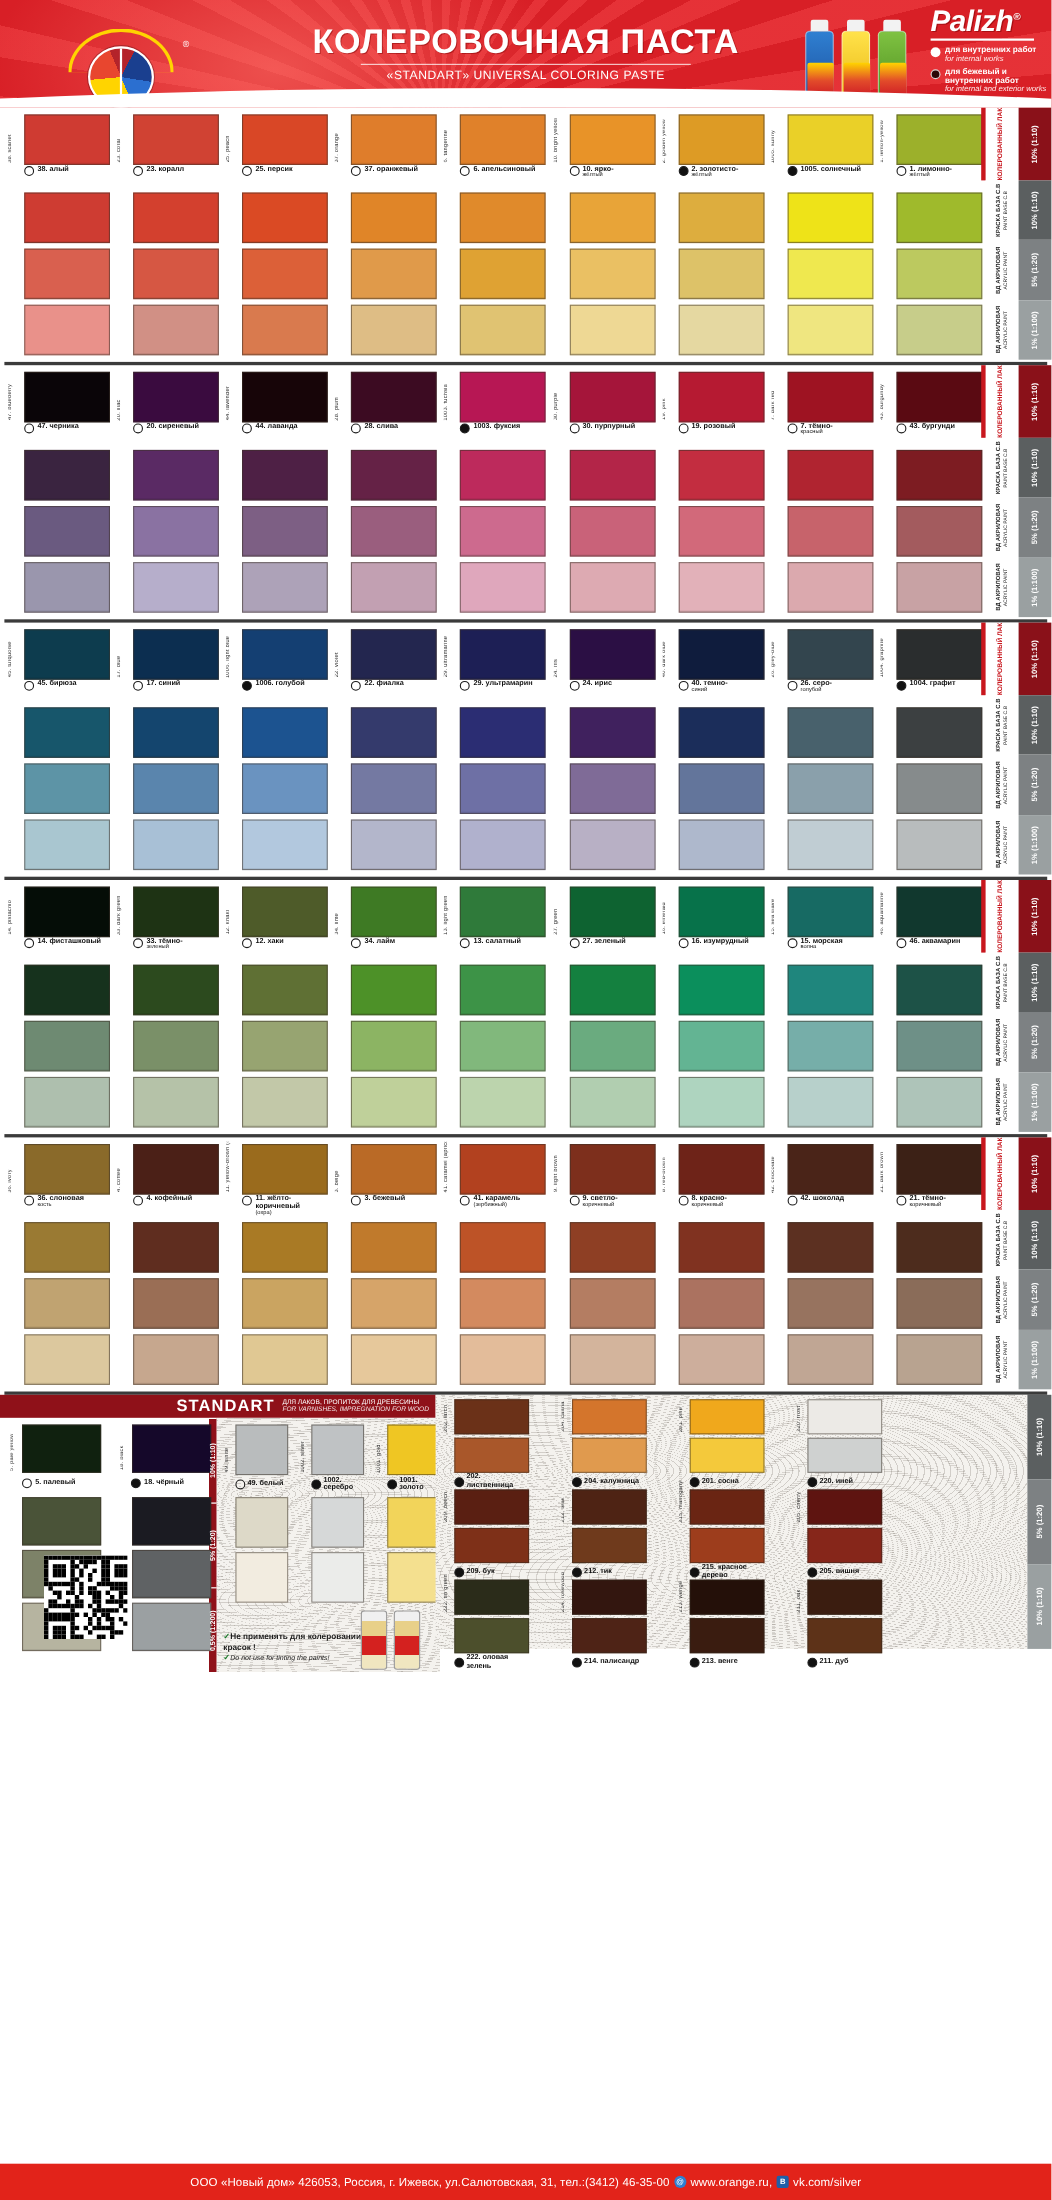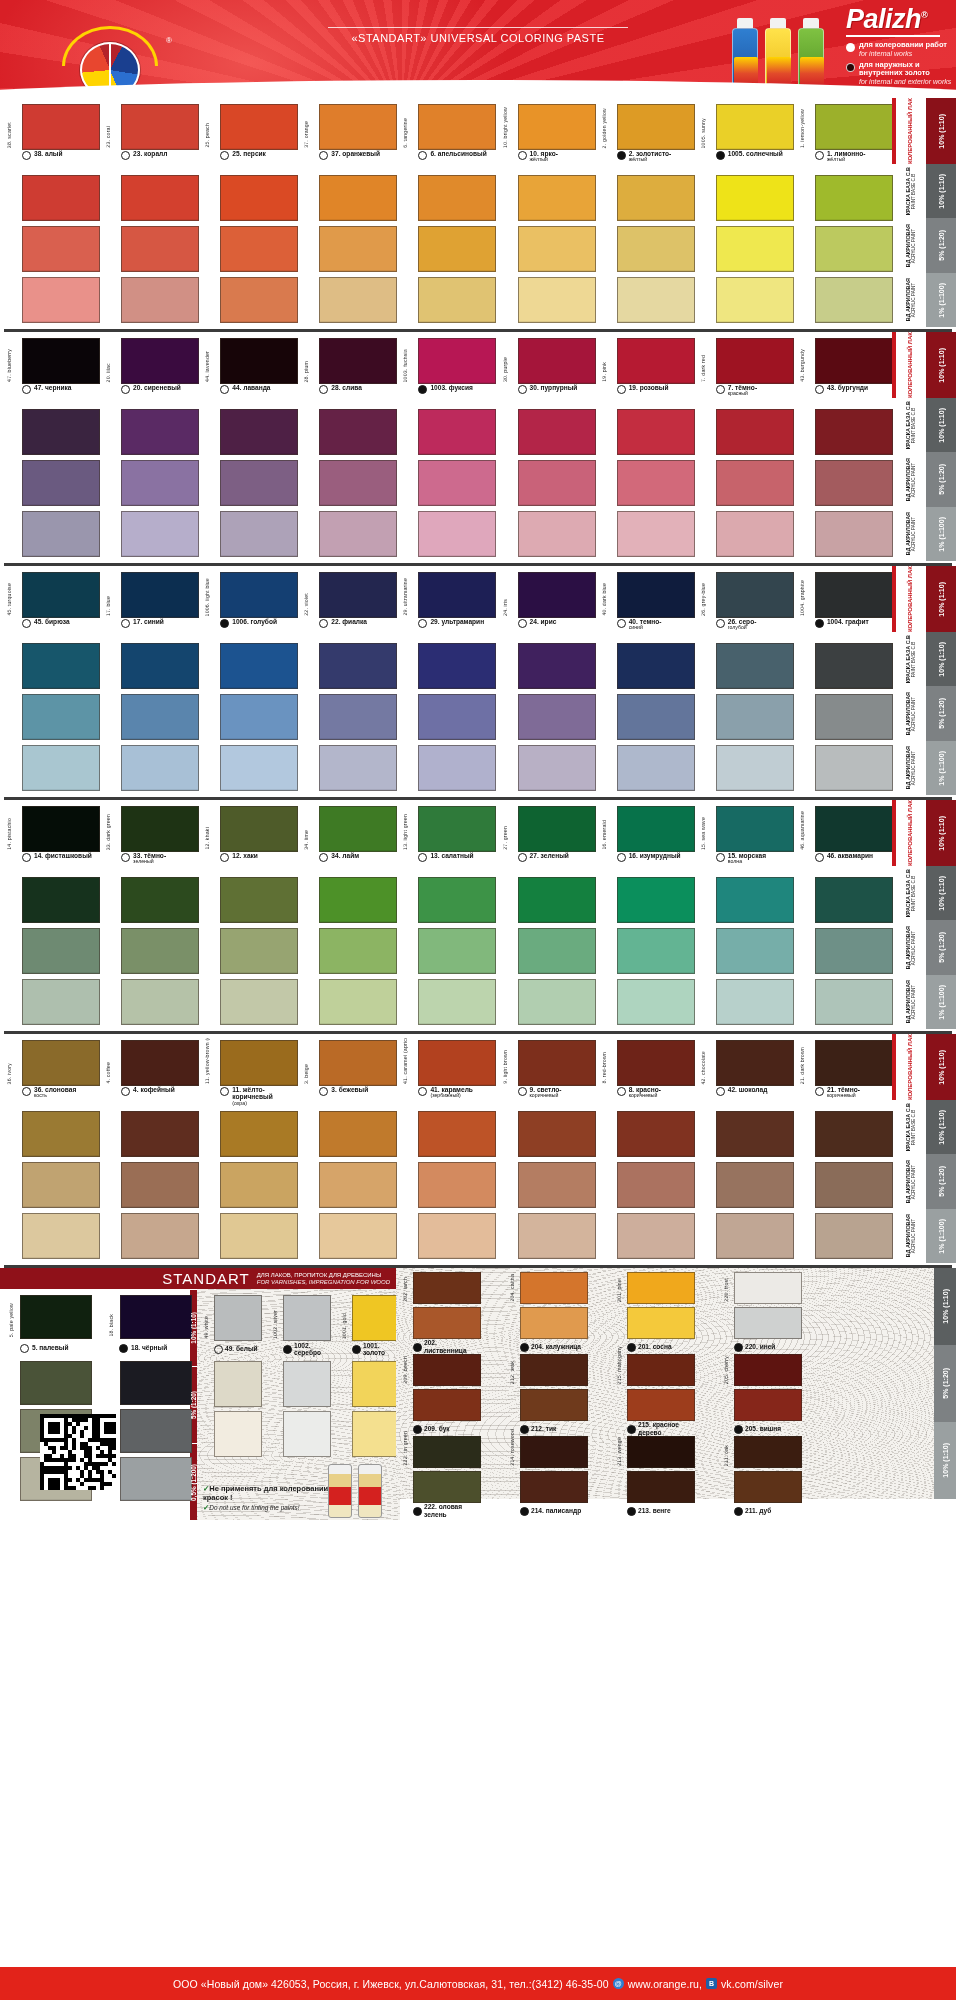--- a/index.html
+++ b/index.html
@@ -190,21 +190,21 @@
     background:#c8171e;
   }
   .sect-divider { height: 3px; background: #3b3b3b; margin: 2px 4px 0 4px; }
 
   
   .bottom { position: relative; width: 956px; display:flex; }
   .panel-head {
     height: 21px; background: #8f1119; color: #fff;
     display:flex; align-items:center; justify-content:center; gap:7px;
   }
-  .panel-head .big { font-size: 15px; font-weight: normal; letter-spacing: 1px; }
+  .panel-head .big { font-size: 15px; font-weight: bold; letter-spacing: 1px; }
   .panel-head .sm { font-size: 6px; line-height: 1.15; }
   .panel-head .sm .en { font-style: italic; opacity:.9; }
 
   .wood-bg {
     background-color: #f4f2ee;
     background-image:
       repeating-radial-gradient(ellipse 120px 26px at 18% 30%,
         transparent 0 5px, rgba(70,60,50,.20) 5px 6px),
       repeating-radial-gradient(ellipse 160px 34px at 72% 72%,
         transparent 0 7px, rgba(70,60,50,.17) 7px 8px);
@@ -250,20 +250,21 @@
   <div class="rays"></div>
   <div class="glow"></div>
 
   <div class="hdr-logo">
     <div class="ribbon"></div>
     <div class="disc"></div>
     <div class="reg">®</div>
   </div>
 
   <div class="hdr-title">
+    <div class="t1">КОЛЕРОВОЧНАЯ ПАСТА</div>
     <div class="rule"></div>
     <div class="t3">«STANDART» UNIVERSAL COLORING PASTE</div>
   </div>
 
   <div class="hdr-bottles">
     <div class="bottle b1">
       <div class="cap"></div>
       <div class="body">
           <div class="label"></div>
         </div>
@@ -281,28 +282,28 @@
         </div>
     </div>
   </div>
 
   <div class="hdr-brand">
     <div class="wordmark"><span>Palizh</span><span class="reg">®</span></div>
     <div class="uline"></div>
     <div class="use-row">
       <div class="use-dot white"></div>
       <div class="use-txt">
-        <div class="ru">для колеровании работ</div>
+        <div class="ru">для внутренних работ</div>
         <div class="en">for internal works</div>
       </div>
     </div>
     <div class="use-row">
       <div class="use-dot dark"></div>
       <div class="use-txt">
-        <div class="ru">для наружных и внутренних золото</div>
+        <div class="ru">для бежевый и внутренних работ</div>
         <div class="en">for internal and exterior works</div>
       </div>
     </div>
   </div>
 
   <div class="hdr-swoop"></div>
 </div>
 
 <div class="sheet" id="sections-host">
     <div class="section">

